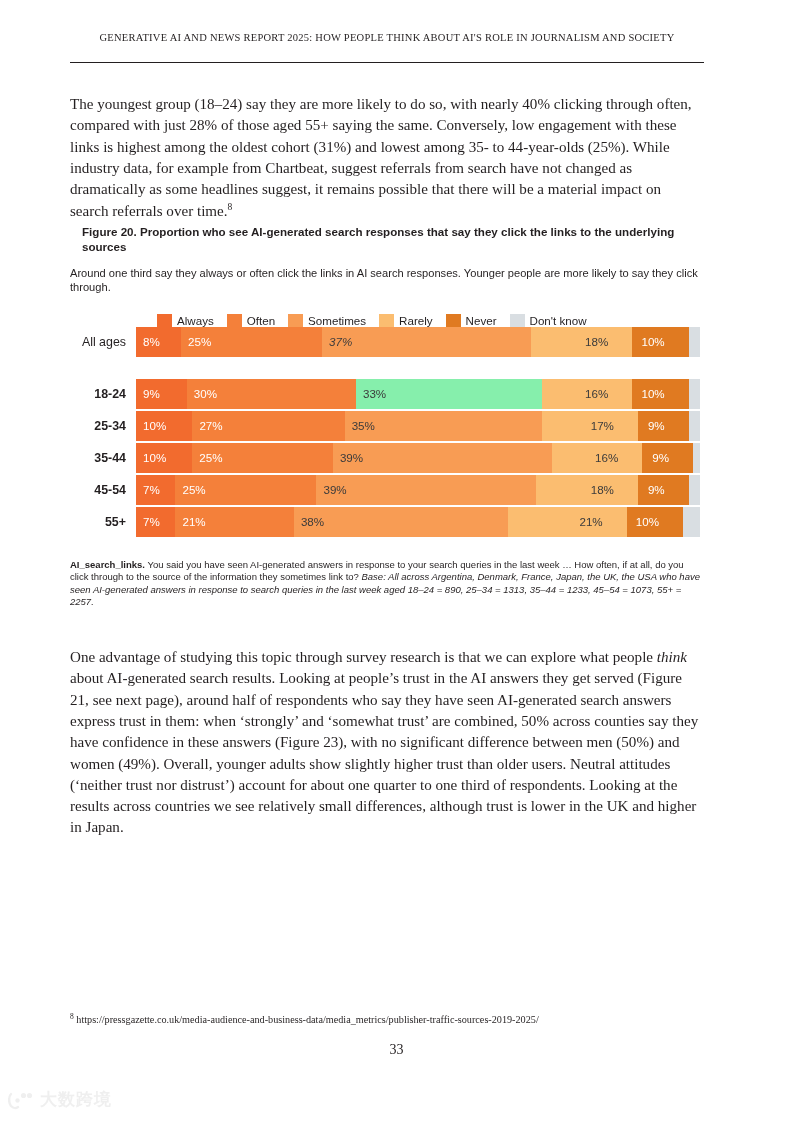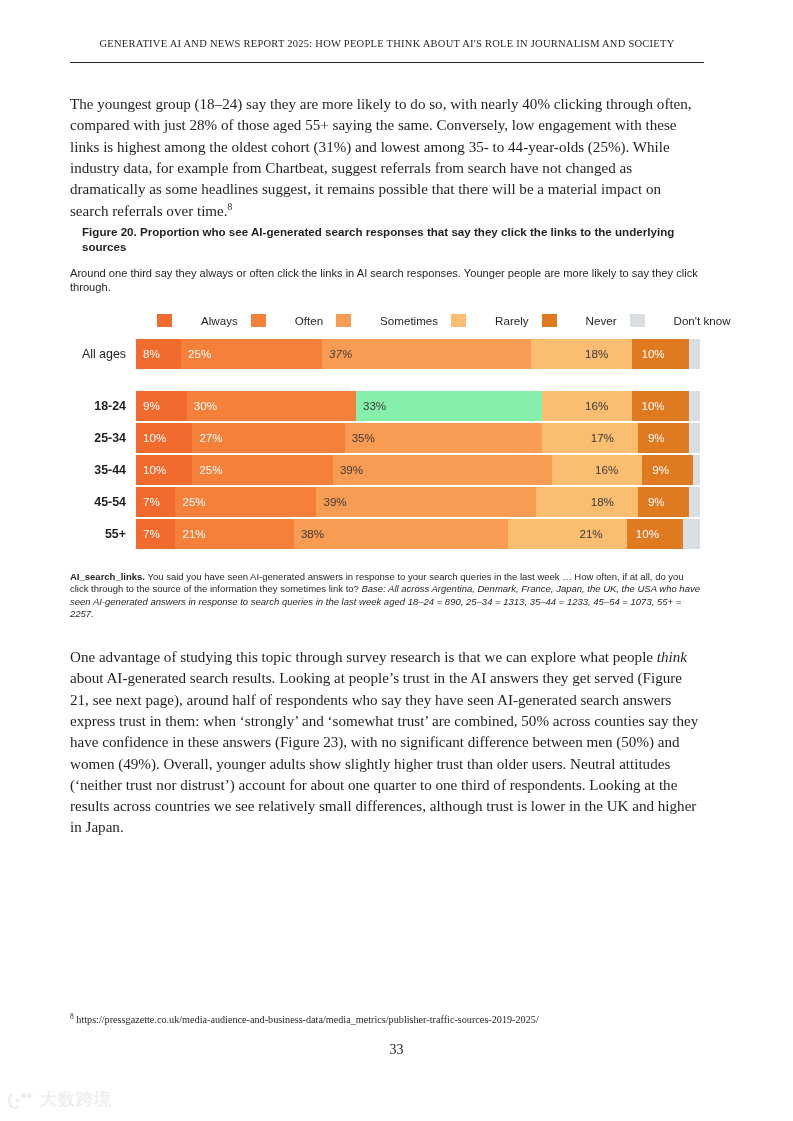--- a/index.html
+++ b/index.html
@@ -13,21 +13,21 @@
     position: relative;
     font-family: "Liberation Serif", serif;
     color: #231f20;
     overflow: hidden;
   }
 
   
   .running-head {
     position: absolute;
     left: 70px;
-    top: 38px;
+    top: 32px;
     width: 634px;
     text-align: center;
     font-family: "Liberation Serif", serif;
     font-size: 10.5px;
     letter-spacing: 0.25px;
     color: #231f20;
     white-space: nowrap;
   }
   .head-rule {
     position: absolute;
@@ -86,38 +86,37 @@
     display: flex;
     align-items: center;
     margin-top: 19px;
     padding-left: 87px;
     gap: 0px;
   }
   .legend-item {
     display: flex;
     align-items: center;
     margin-right: 13px;
-    gap: 24px;
   }
   .swatch {
     width: 15px;
     height: 13px;
     display: inline-block;
     margin-right: 5px;
   }
   .legend-label {
     font-family: "Liberation Sans", sans-serif;
     font-size: 11.6px;
     color: #231f20;
     white-space: nowrap;
   }
 
   
   .chart {
-    margin-top: 12px;
+    margin-top: 0;
     position: relative;
   }
   .row {
     display: flex;
     align-items: center;
     height: 30px;
     margin-bottom: 2px;
   }
   .row.spaced { margin-bottom: 22px; }
   .row-label {

